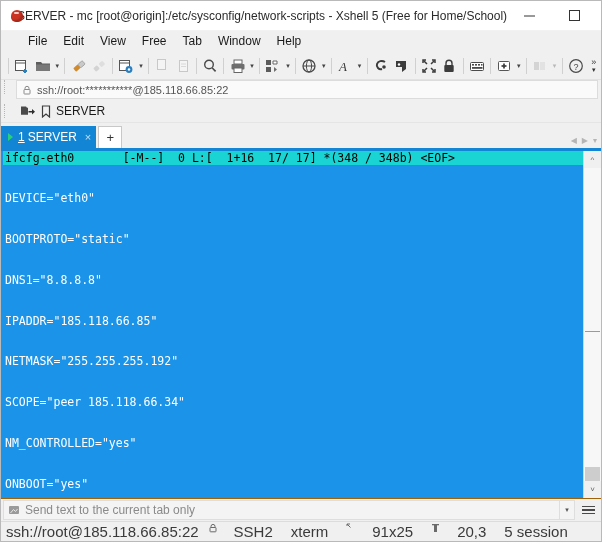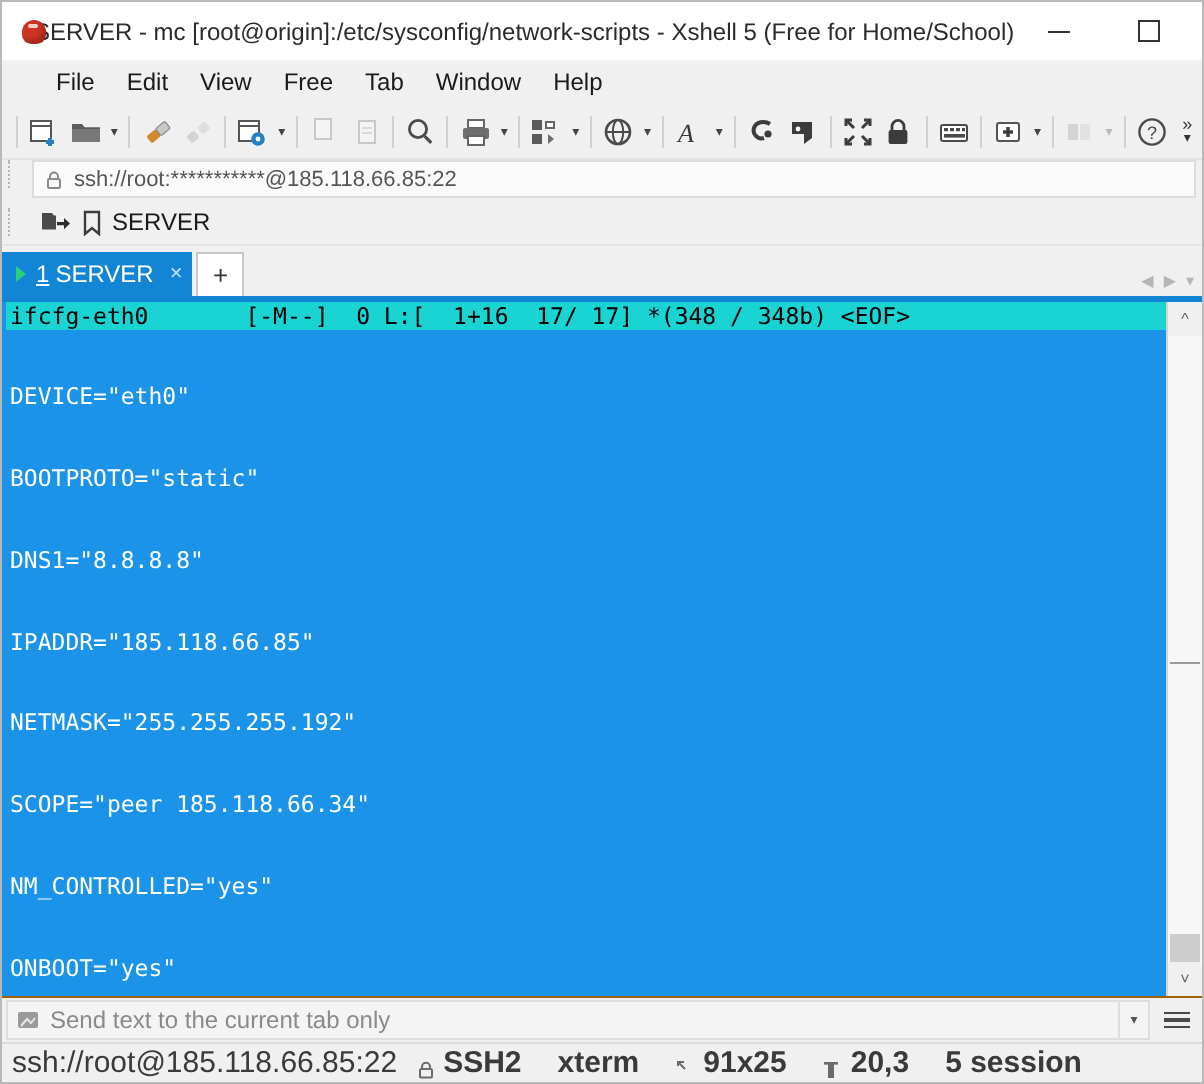--- a/index.html
+++ b/index.html
@@ -328,25 +328,24 @@
     height: 19px; min-height: 19px;
     background: #f0f0f0;
     border-top: 1px solid #dcdcdc;
     display: flex; align-items: center;
     font-size: 15px;
     color: #3a3a3a;
     padding-left: 5px;
   }
   .sb-left { flex: 1; white-space: nowrap; }
   .sb-cell {
-    display: flex; align-items: flex-end;
+    display: flex; align-items: flex-start;
     padding: 0 9px;
     white-space: nowrap;
-    gap: 4px;
-    font-weight: bold;
+    gap: 16px;
   }
   .sb-dim { color: #b4b4b4; margin-top: 44px; }
   .sb-grip {
     width: 12px; height: 12px;
     margin-right: 2px;
     position: relative;
   }
   .sb-grip:before, .sb-grip:after {
     content: "";
     position: absolute;

